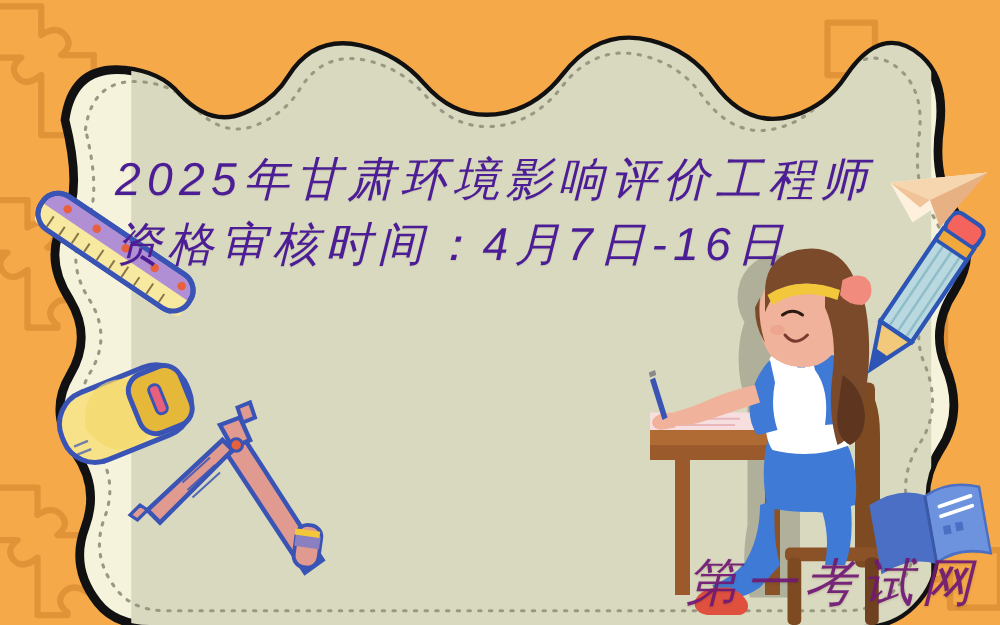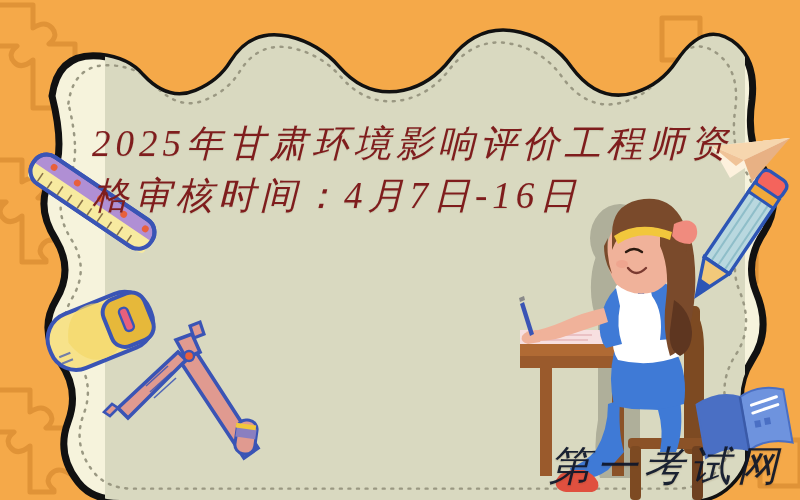--- a/index.html
+++ b/index.html
@@ -22,39 +22,39 @@
     height: 500px;
   }
   .svg-layer { display: block; }
 
   
   #headline {
     position: absolute;
     left: 92px;
     top: 118px;
     width: 640px;
-    color: #7f1d1d;
+    color: #4c1d95;
     font-size: 37px;
     line-height: 52px;
     letter-spacing: 5px;
-    font-family: Liberation Serif, serif;
+    font-family: Liberation Sans, sans-serif;
     font-style: italic;
     font-weight: 400;
     white-space: pre-wrap;
     text-shadow: 0 1px 1px rgba(120,120,90,0.18);
     z-index: 30;
     pointer-events: none;
   }
 
   
   #watermark {
     position: absolute;
     right: 16px;
     bottom: 6px;
-    color: #0f172a;
+    color: #701a75;
     font-size: 41px;
     letter-spacing: 6px;
     font-family: "Liberation Serif", serif;
     font-style: italic;
     opacity: 0.94;
     z-index: 40;
     text-shadow: 0 1px 2px rgba(90,60,20,0.25);
     pointer-events: none;
   }
 </style>

